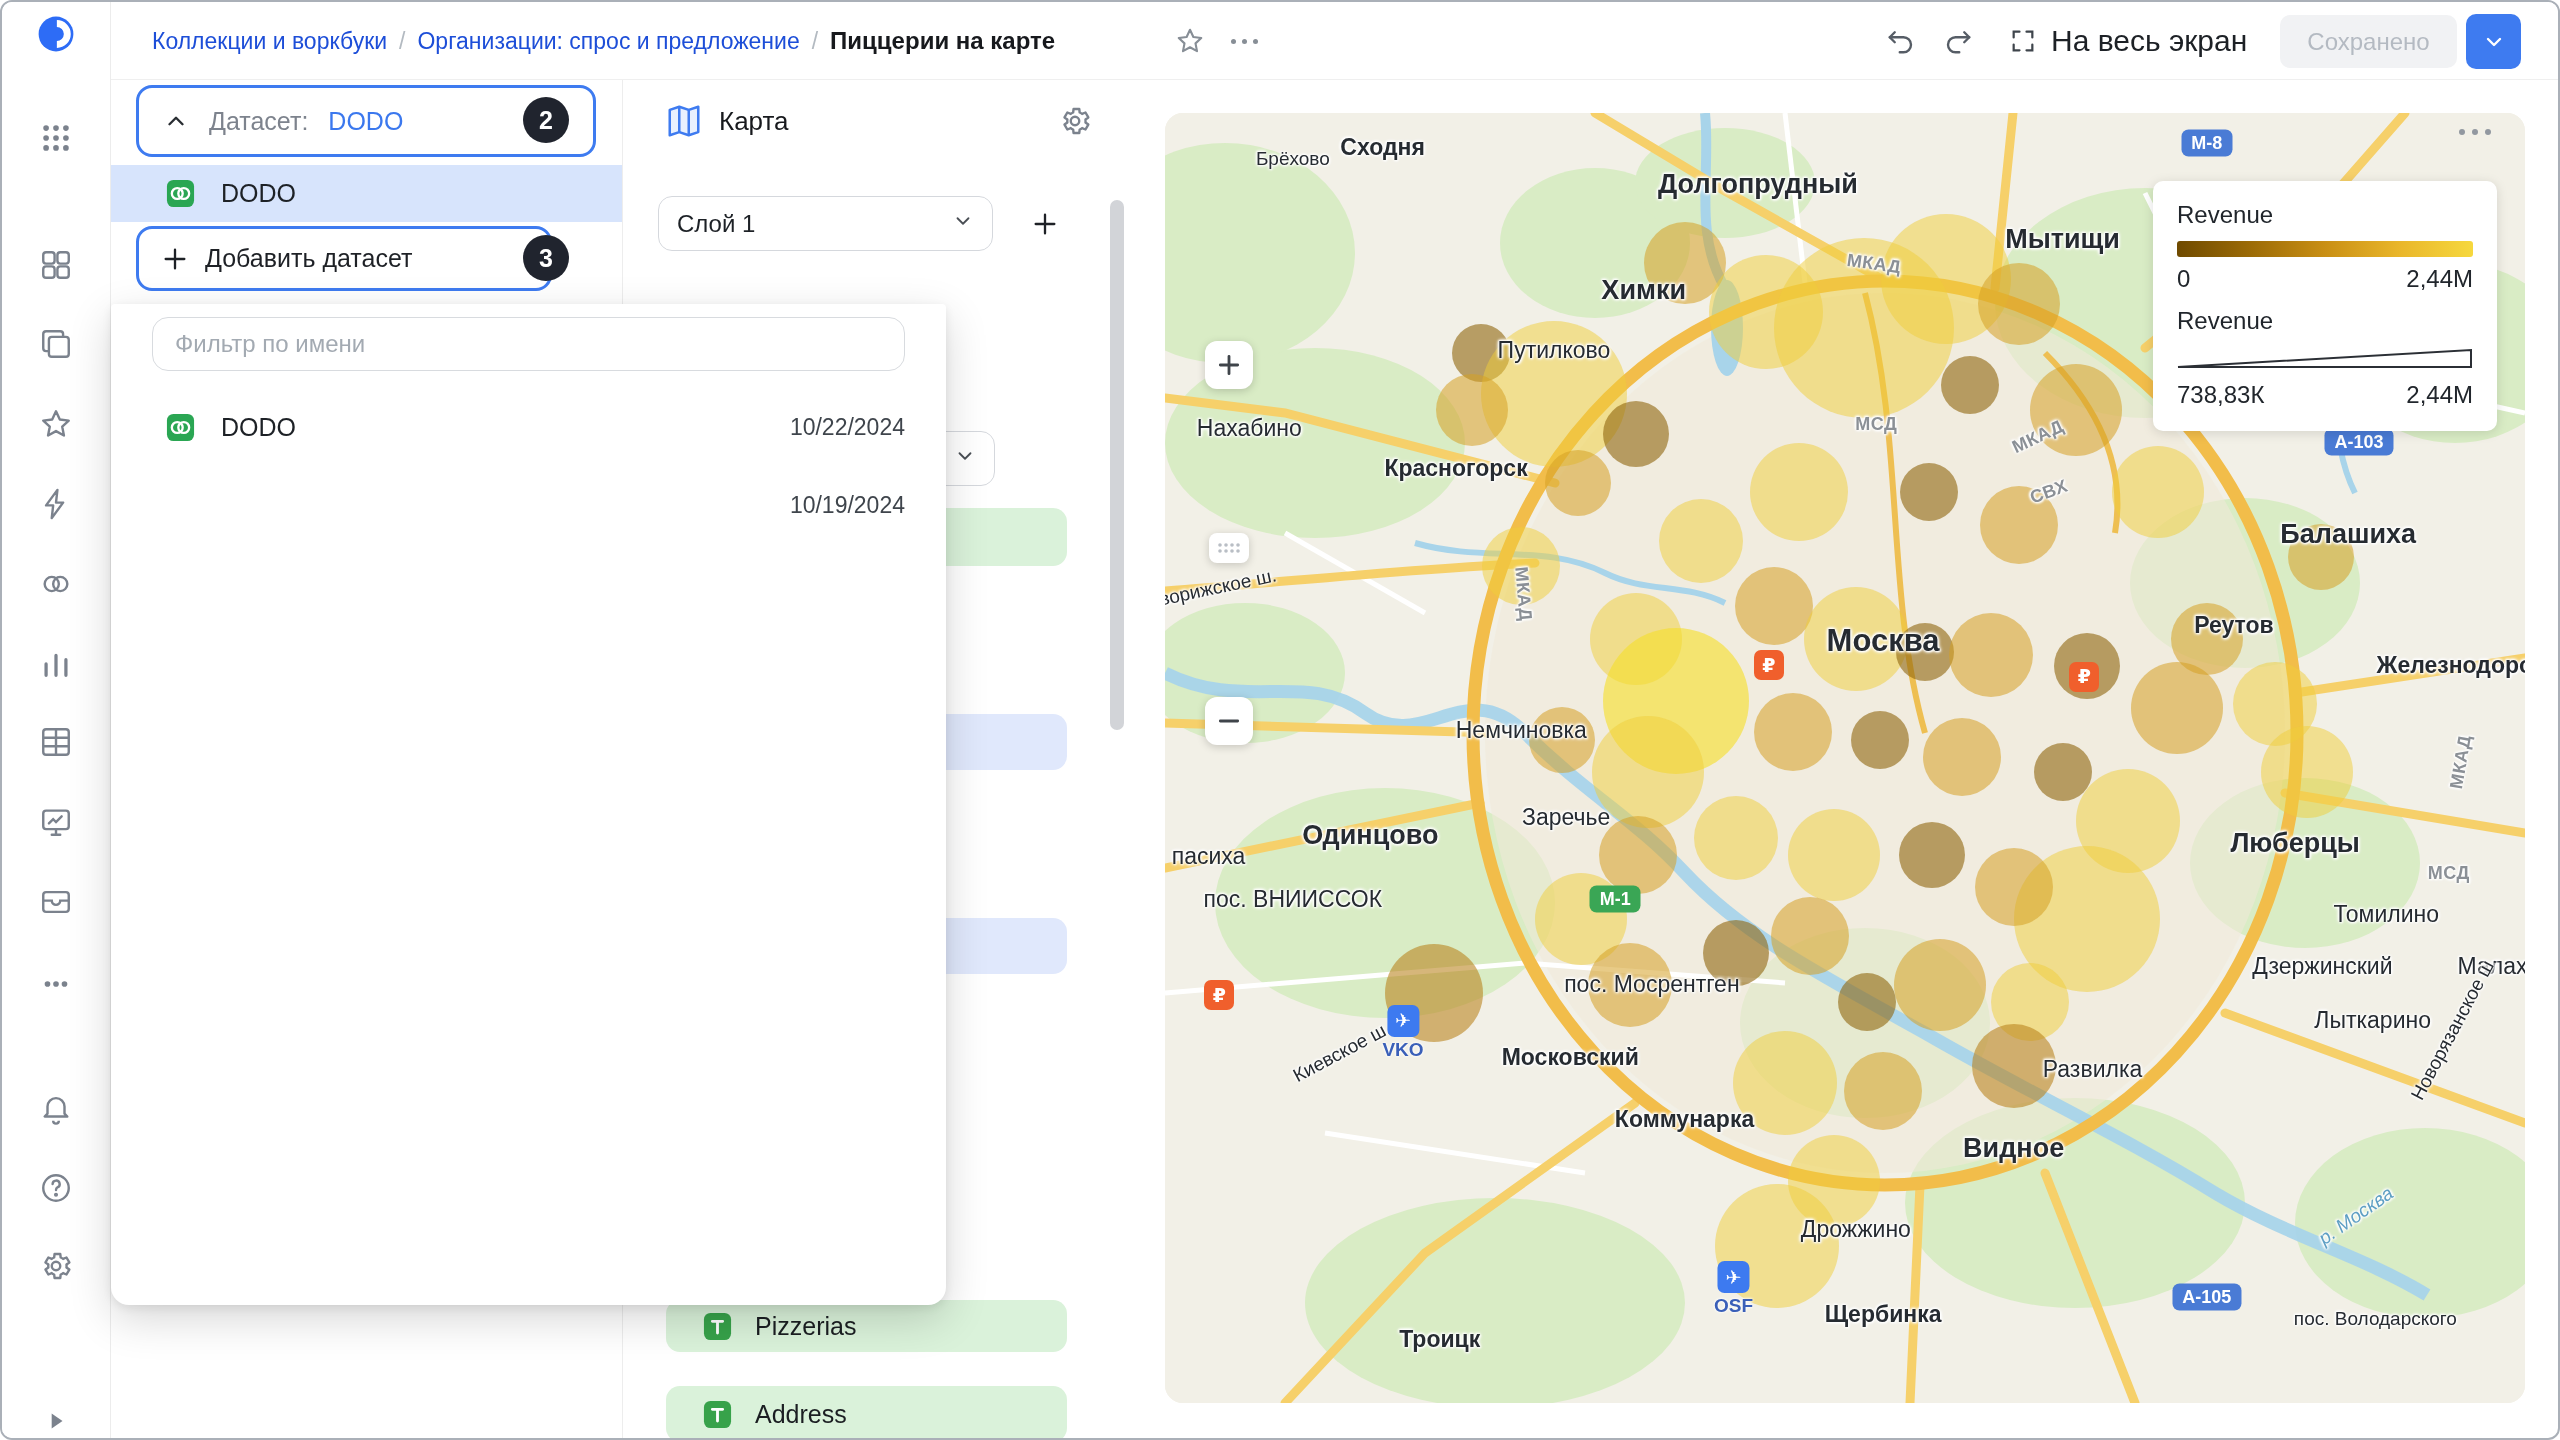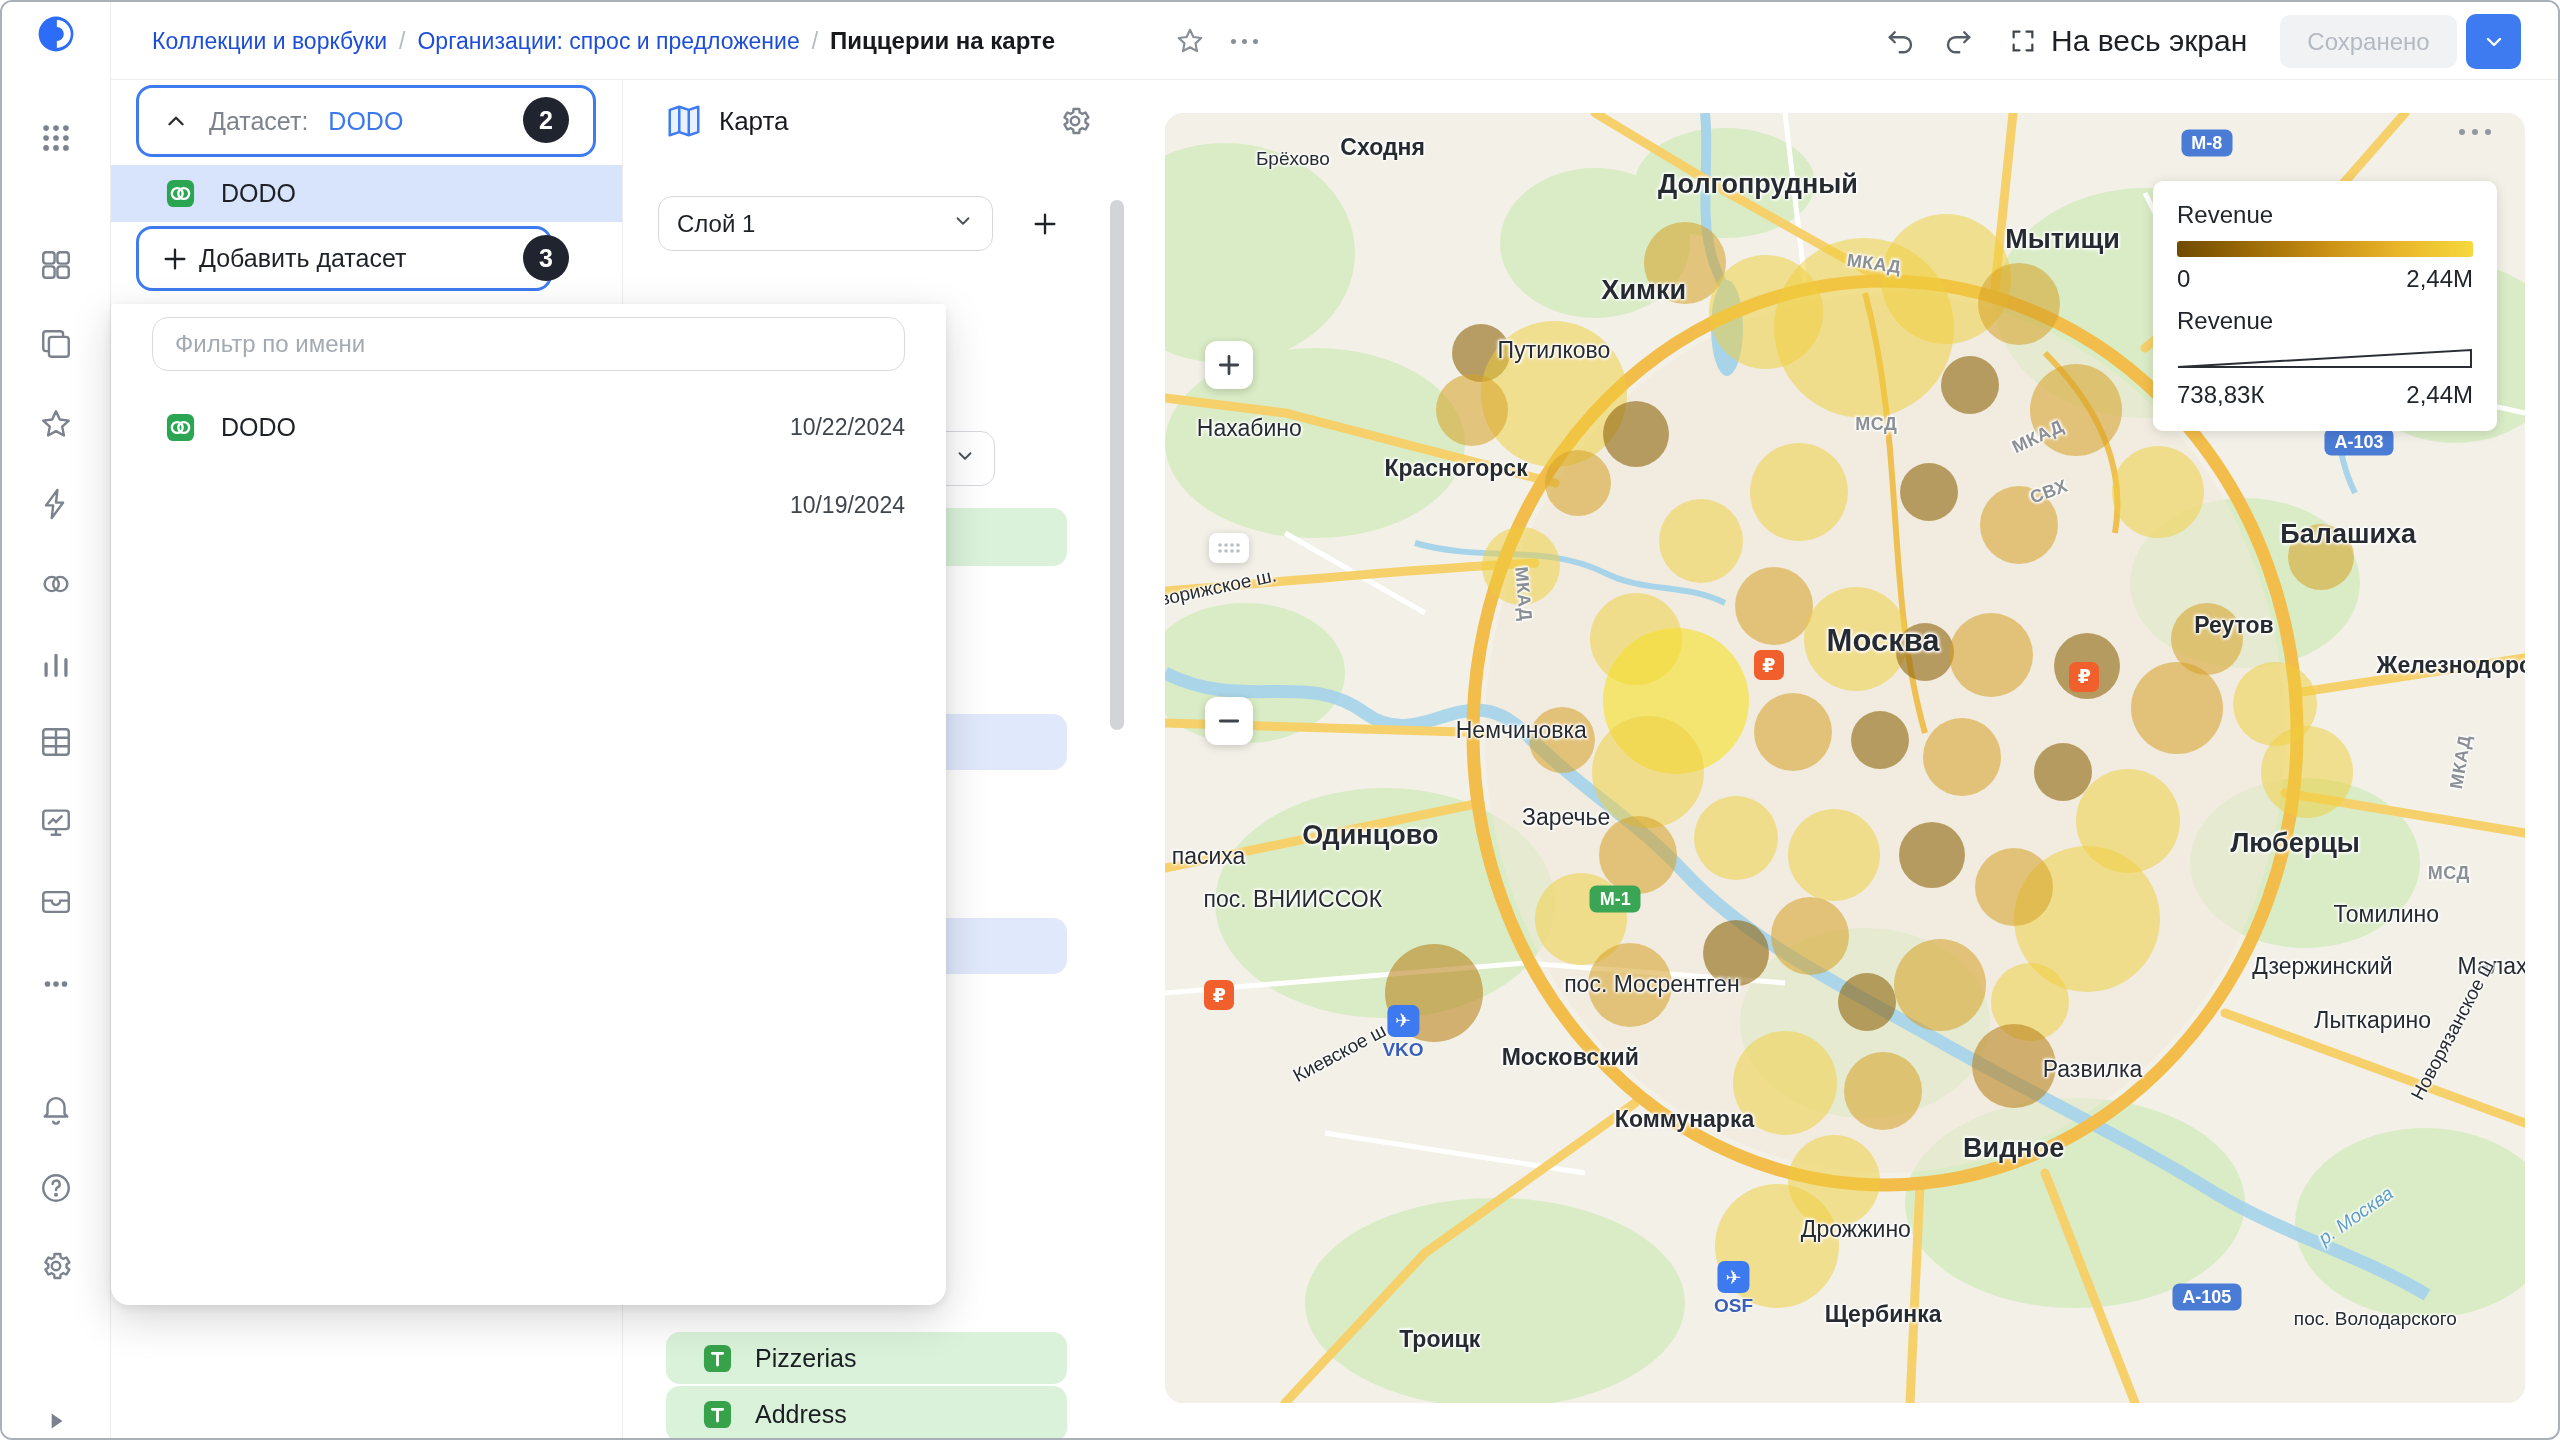--- a/index.html
+++ b/index.html
@@ -242,21 +242,21 @@
 
   <div class="ds-row-selected">
     <svg width="31" height="31" viewBox="0 0 24 24">
         <rect x="1.5" y="1.5" width="21" height="21" rx="5" fill="#2aa653"></rect>
         <circle cx="9.5" cy="12" r="4.2" stroke="#fff" stroke-width="1.8" fill="none"></circle>
         <circle cx="14.5" cy="12" r="4.2" stroke="#fff" stroke-width="1.8" fill="none"></circle>
       </svg>
     <span>DODO</span>
   </div>
 
-  <div class="outline-box" style="left:134px;top:224px;width:416px;height:65px;display:flex;align-items:center;padding-left:22px;gap:10px;cursor:pointer">
+  <div class="outline-box" style="left:134px;top:224px;width:416px;height:65px;display:flex;align-items:center;padding-left:22px;gap:16px;cursor:pointer">
     <svg width="28" height="28" viewBox="0 0 24 24" fill="none" stroke="#1e2126" stroke-width="2" stroke-linecap="round">
         <path d="M12 4v16M4 12h16"></path>
       </svg>
     <span style="font-size:25px;color:#1e2126">Добавить датасет</span>
   </div>
   <div class="stepbadge" style="left:521px;top:233px">3</div>
 
   <div class="dropdown">
     <input class="filter-input" placeholder="Фильтр по имени" style="">
     <div class="dd-row" style="top:98px;height:50px">
@@ -307,21 +307,21 @@
       <svg width="22" height="22" viewBox="0 0 24 24" fill="none" stroke="currentColor" stroke-width="2" stroke-linecap="round" stroke-linejoin="round">
           <path d="M6 9l6 6 6-6"></path>
         </svg>
     </span>
   </div>
 
   <div class="bar" style="left:664px;top:506px;width:401px;height:58px;background:#daf2da"></div>
   <div class="bar" style="left:664px;top:712px;width:401px;height:56px;background:#e0e8fc"></div>
   <div class="bar" style="left:664px;top:916px;width:401px;height:56px;background:#e0e8fc"></div>
 
-  <div class="chip" style="left:664px;top:1330px;width:401px;height:52px">
+  <div class="chip" style="left:664px;top:1298px;width:401px;height:52px">
     <svg width="31" height="31" viewBox="0 0 24 24">
         <rect x="1.5" y="1.5" width="21" height="21" rx="5" fill="#37a24a"></rect>
         <path d="M8 8h8M12 8v9" stroke="#fff" stroke-width="2.2" stroke-linecap="round"></path>
       </svg>
     <span>Pizzerias</span>
   </div>
   <div class="chip" style="left:664px;top:1384px;width:401px;height:56px">
     <svg width="31" height="31" viewBox="0 0 24 24">
         <rect x="1.5" y="1.5" width="21" height="21" rx="5" fill="#37a24a"></rect>
         <path d="M8 8h8M12 8v9" stroke="#fff" stroke-width="2.2" stroke-linecap="round"></path>

